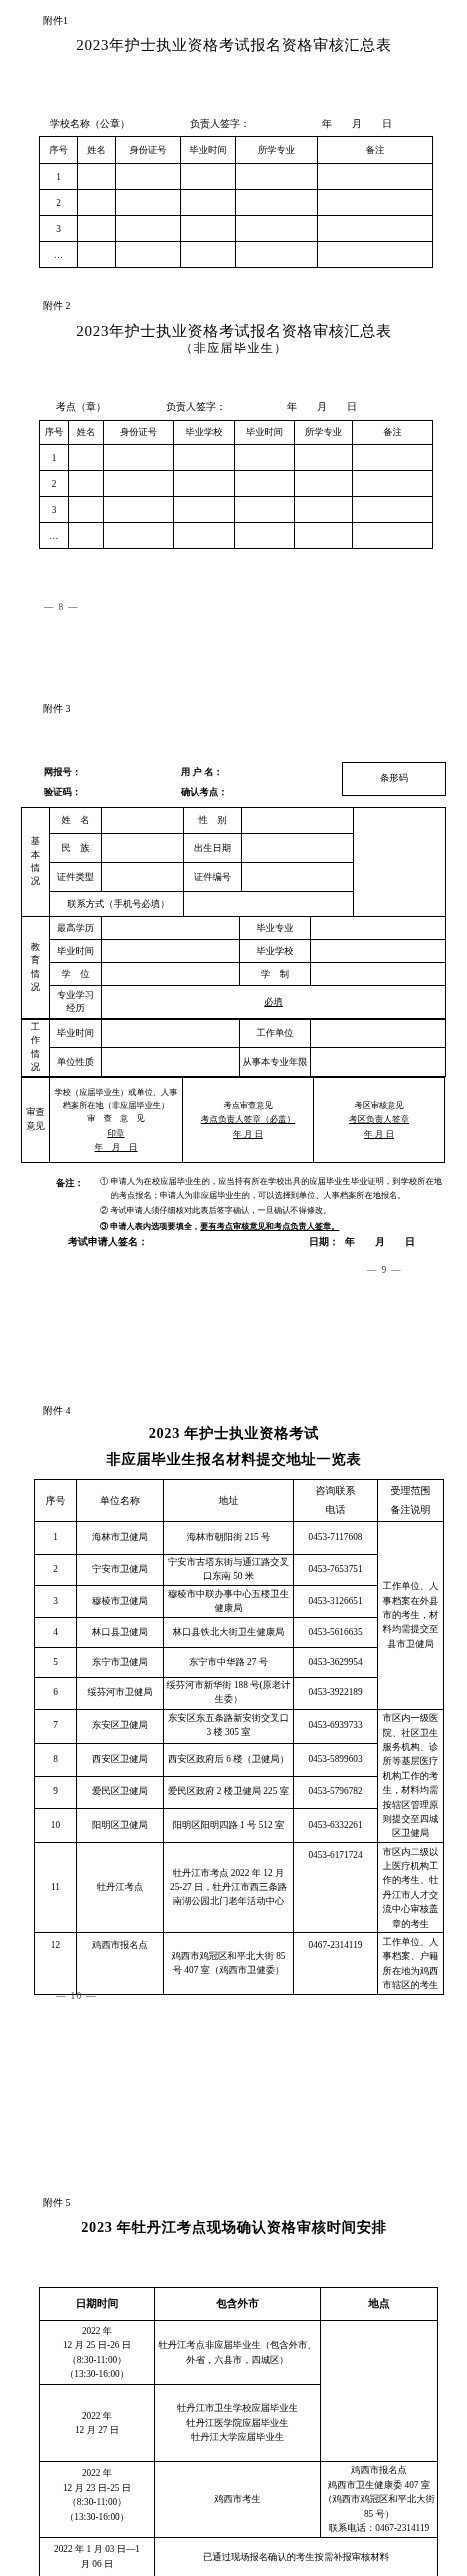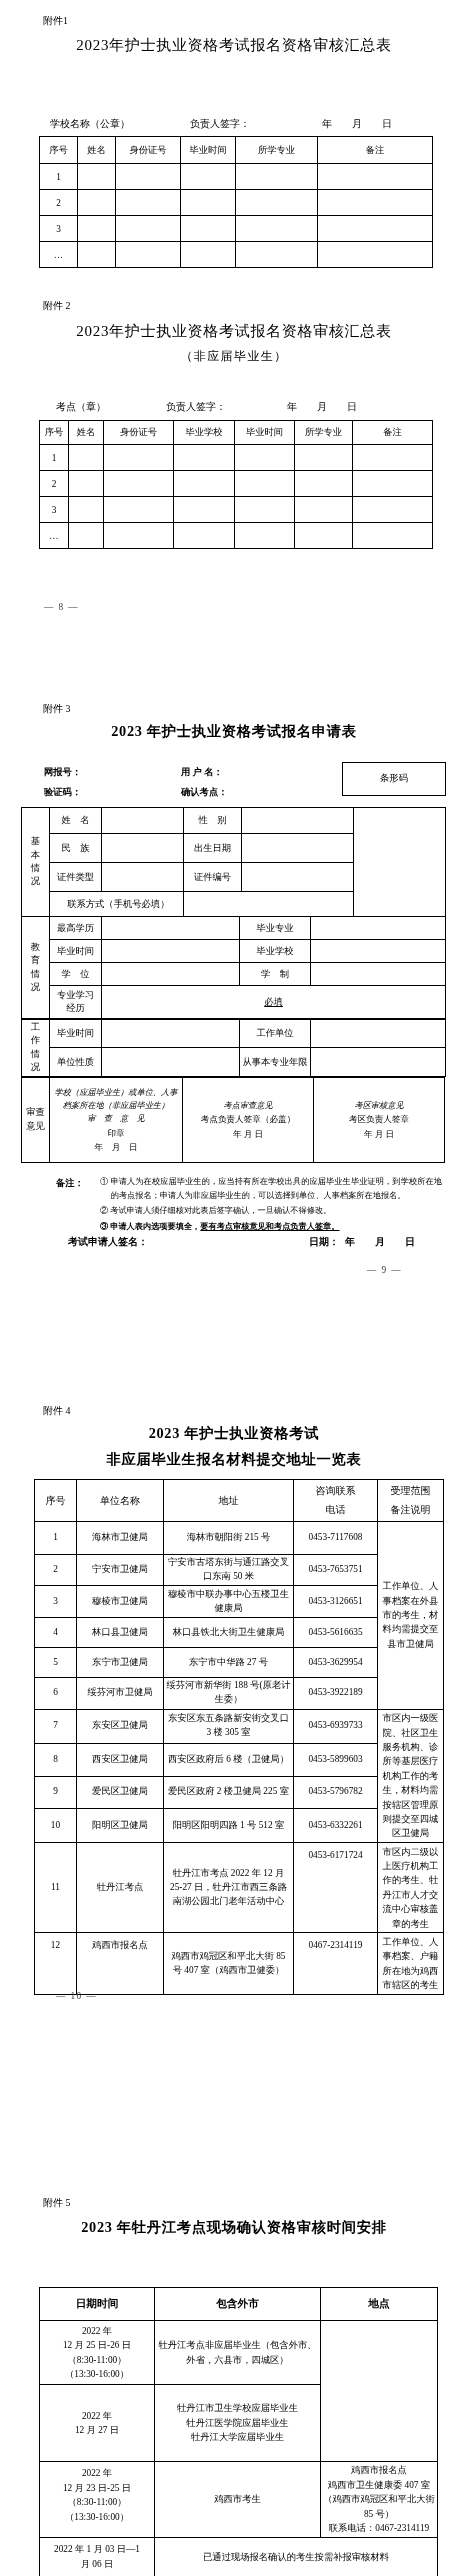--- a/index.html
+++ b/index.html
@@ -22,22 +22,22 @@
   .v{white-space:pre-line;line-height:1.45;font-size:8.6px;font-weight:400;}
   .lbl{font-size:8.6px;}
   .left{text-align:left;}
   .bold{font-weight:700;}
   .u{text-decoration:underline;}
   .fieldlbl{font-size:9.3px;font-weight:700;}
   .barcode{display:flex;align-items:center;justify-content:center;border:0.7px solid #000;font-size:9.3px;}
   .must{font-size:12px;font-weight:700;text-align:left;padding-left:7.2px;text-decoration:underline;}
   .rev{height:100%;display:flex;flex-direction:column;justify-content:space-between;
        box-sizing:border-box;padding:7.2px 1.4px 5.7px 1.4px;}
-  .revt{font-size:8.2px;line-height:1.6;font-style:italic;}
-  .revs{font-size:8.6px;line-height:1.7;}
+  .revt{font-size:8.2px;line-height:1.6;}
+  .revs{font-size:8.6px;line-height:1.7;text-decoration:underline;}
   .notes .note{font-size:8.2px;line-height:1.65;text-align:justify;padding-left:10.7px;text-indent:-10.7px;margin-bottom:2.1px;}
   .signline span{position:absolute;font-size:10px;font-weight:700;white-space:nowrap;}
   .a4h th{font-size:10px;line-height:1.9;}
   .a4c{font-size:8.6px;line-height:1.5;}
   .remark{font-size:8.6px;line-height:1.55;text-align:left;padding:2.9px 3.6px;}
   .a5h th{font-size:10.7px;font-weight:700;}
   .a5c{font-size:8.6px;line-height:1.55;}
   .plc{text-align:left;padding:2.9px 4.3px;}
 </style>
 </head>
@@ -100,21 +100,21 @@
           <td></td>
         <td></td>
           <td></td>
         <td></td>
       </tr>
     </tbody>
   </table>
 
   <div class="abs attlbl" style="top:299px;left:43px">附件 2</div>
   <div class="abs cen h1" style="top:322px">2023年护士执业资格考试报名资格审核汇总表</div>
-  <div class="abs cen h2" style="top:348px">（非应届毕业生）</div>
+  <div class="abs cen h2" style="top:340px">（非应届毕业生）</div>
 
   <div class="abs meta" style="top:400px;left:56px">考点（章）</div>
   <div class="abs meta" style="top:400px;left:166px">负责人签字：</div>
   <div class="abs meta" style="top:400px;left:287px">年　　月　　日</div>
 
   <table class="t" style="top:420px;left:39px;width:393px">
     <colgroup>
         <col style="width:29px">
         <col style="width:35px">
         <col style="width:70px">
@@ -168,21 +168,20 @@
           <td></td>
         <td></td>
           <td></td>
       </tr>
     </tbody>
   </table>
 
   <div class="abs pagenum" style="top:602px;left:44px">— 8 —</div>
 
   <div class="abs attlbl" style="top:702px;left:43px">附件 3</div>
-  <div class="abs cen h1b" style="top:722px">2023 年护士执业资格考试报名申请表</div>
 
   <div class="abs fieldlbl" style="top:766px;left:44px">网报号：</div>
   <div class="abs fieldlbl" style="top:766px;left:181px">用 户 名：</div>
   <div class="abs fieldlbl" style="top:786px;left:44px">验证码：</div>
   <div class="abs fieldlbl" style="top:786px;left:181px">确认考点：</div>
   <div class="abs barcode" style="top:762px;left:342px;width:102px;height:31.5px">
     <span>条形码</span>
   </div>
 
   <div class="abs" style="top:807px;left:21px;width:423px">

